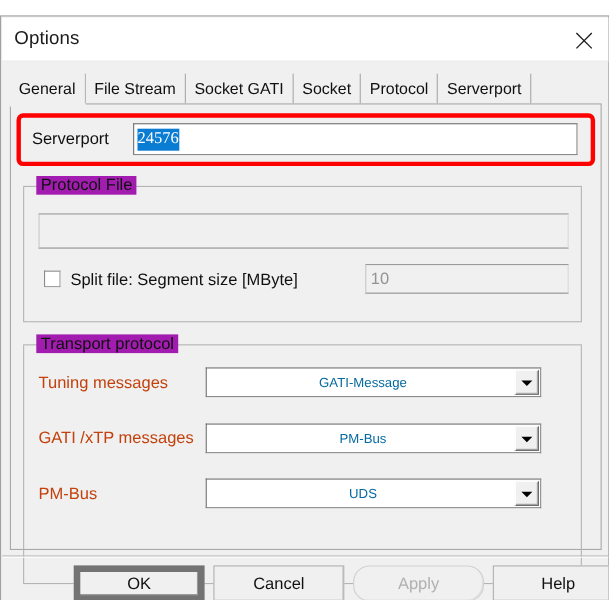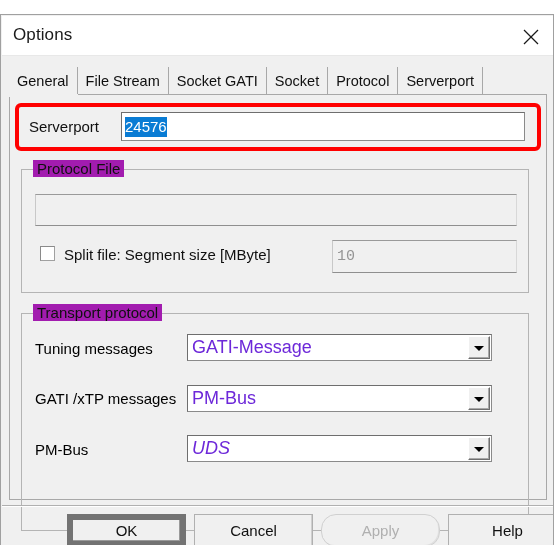--- a/index.html
+++ b/index.html
@@ -116,20 +116,21 @@
     width: 404px; height: 29px;
     box-sizing: border-box;
     background: #ffffff;
     border: 1px solid #8a8a8a;
     border-top-color: #6e6e6e;
     border-left-color: #6e6e6e;
     font-size: 15px;
     display: flex;
     align-items: center;
     cursor: text;
+    font-family: Liberation Serif, serif;
   }
   #serverport-value {
     margin-left: 3px;
     background: #0a7cd4;
     color: #ffffff;
     padding: 1px 0 2px 0;
   }
 
   
   .groupbox {
@@ -170,21 +171,21 @@
     align-items: center;
     padding-left: 4px;
     cursor: default;
   }
   #protocol-file-field {
     left: 13px; top: 24px;
     width: 482px; height: 32px;
   }
   #segment-size-field {
     left: 310px; top: 70px;
-    width: 185px; height: 33px; font-family: Liberation Mono, monospace;
+    width: 185px; height: 27px;
   }
 
   
   #split-file-row {
     position: absolute;
     left: 18px; top: 76px;
     display: flex;
     align-items: flex-start;
     cursor: default;
   }
@@ -200,43 +201,44 @@
     margin-left: 9px;
     font-size: 15px;
     color: #101010;
     white-space: nowrap;
   }
 
   
   .combo-label {
     position: absolute;
     font-size: 15px;
-    color: #000000;
+    color: #c2410c;
     white-space: nowrap;
   }
   .combo {
     position: absolute;
     left: 186px;
     width: 305px; height: 27px;
     box-sizing: border-box;
     background: #ffffff;
     border: 1px solid #8a8a8a;
     border-top-color: #6e6e6e;
     border-left-color: #6e6e6e;
     display: flex;
     align-items: center;
     cursor: default;
   }
   .combo-value {
     flex: 1;
     padding-left: 4px;
-    font-size: 18px;
-    color: #6d28d9;
+    font-size: 12px;
+    color: #0369a1;
     overflow: hidden;
     white-space: nowrap;
+    text-align: center;
   }
   .combo-arrow {
     width: 22px; height: 23px;
     margin-right: 1px;
     box-sizing: border-box;
     background: #f0f0f0;
     border: 1px solid #ffffff;
     border-right-color: #6e6e6e;
     border-bottom-color: #6e6e6e;
     box-shadow: inset -1px -1px 0 #a8a8a8;
@@ -248,21 +250,21 @@
     left: 5px; top: 9px;
     border-left: 5px solid transparent;
     border-right: 5px solid transparent;
     border-top: 5px solid #000000;
   }
   #row-tuning-label   { left: 34px; top: 325px; }
   #row-gati-label     { left: 34px; top: 375px; }
   #row-pmbus-label    { left: 34px; top: 426px; }
   #combo-tuning { top: 319px; }
   #combo-gati   { top: 370px; }
-  #combo-pmbus  { top: 420px; font-style: italic; }
+  #combo-pmbus  { top: 420px; }
 
   
   #footer-separator {
     position: absolute;
     left: 1px; top: 490px;
     width: 552px; height: 0;
     border-top: 1px solid #b0b0b0;
     border-bottom: 1px solid #ffffff;
   }
   #button-row {

